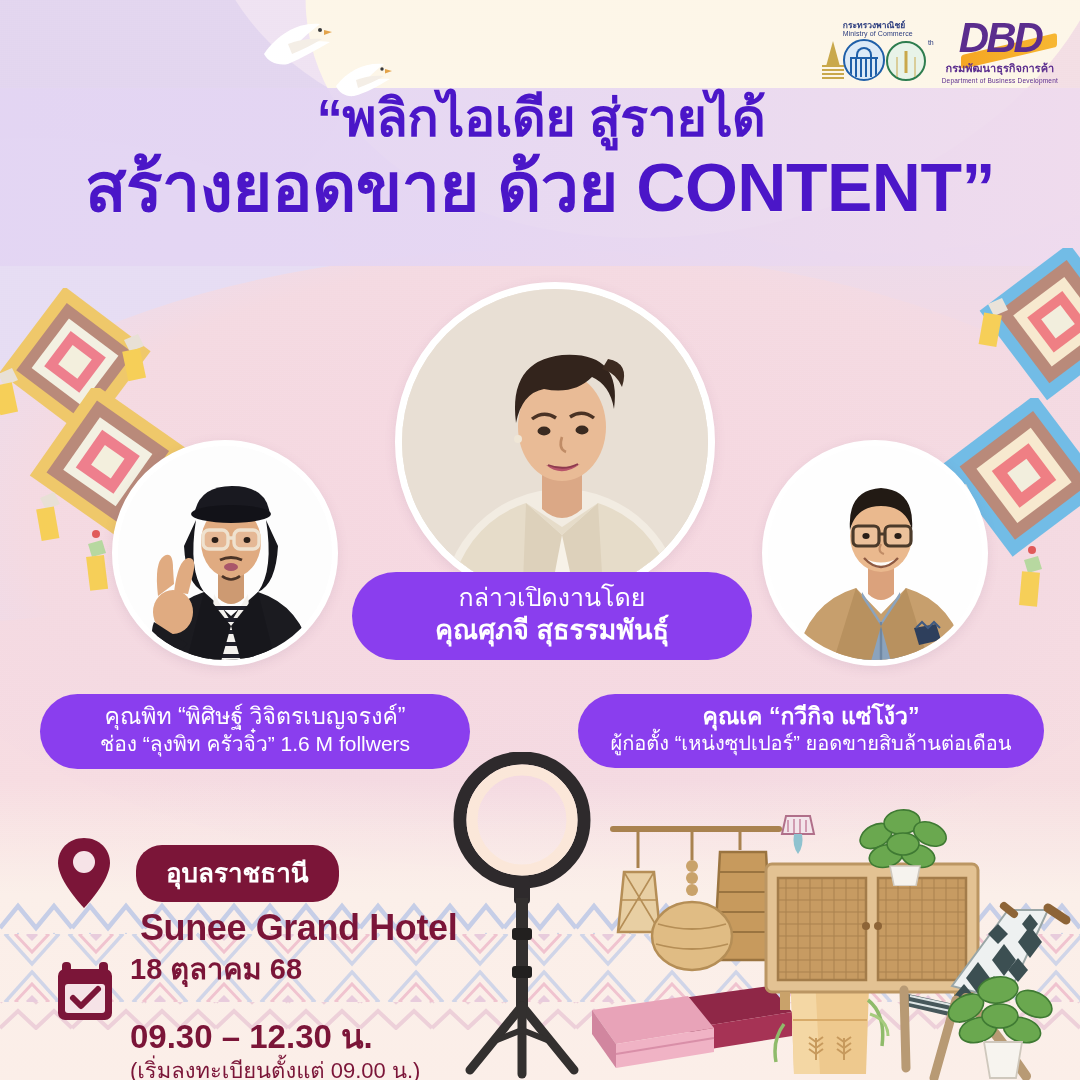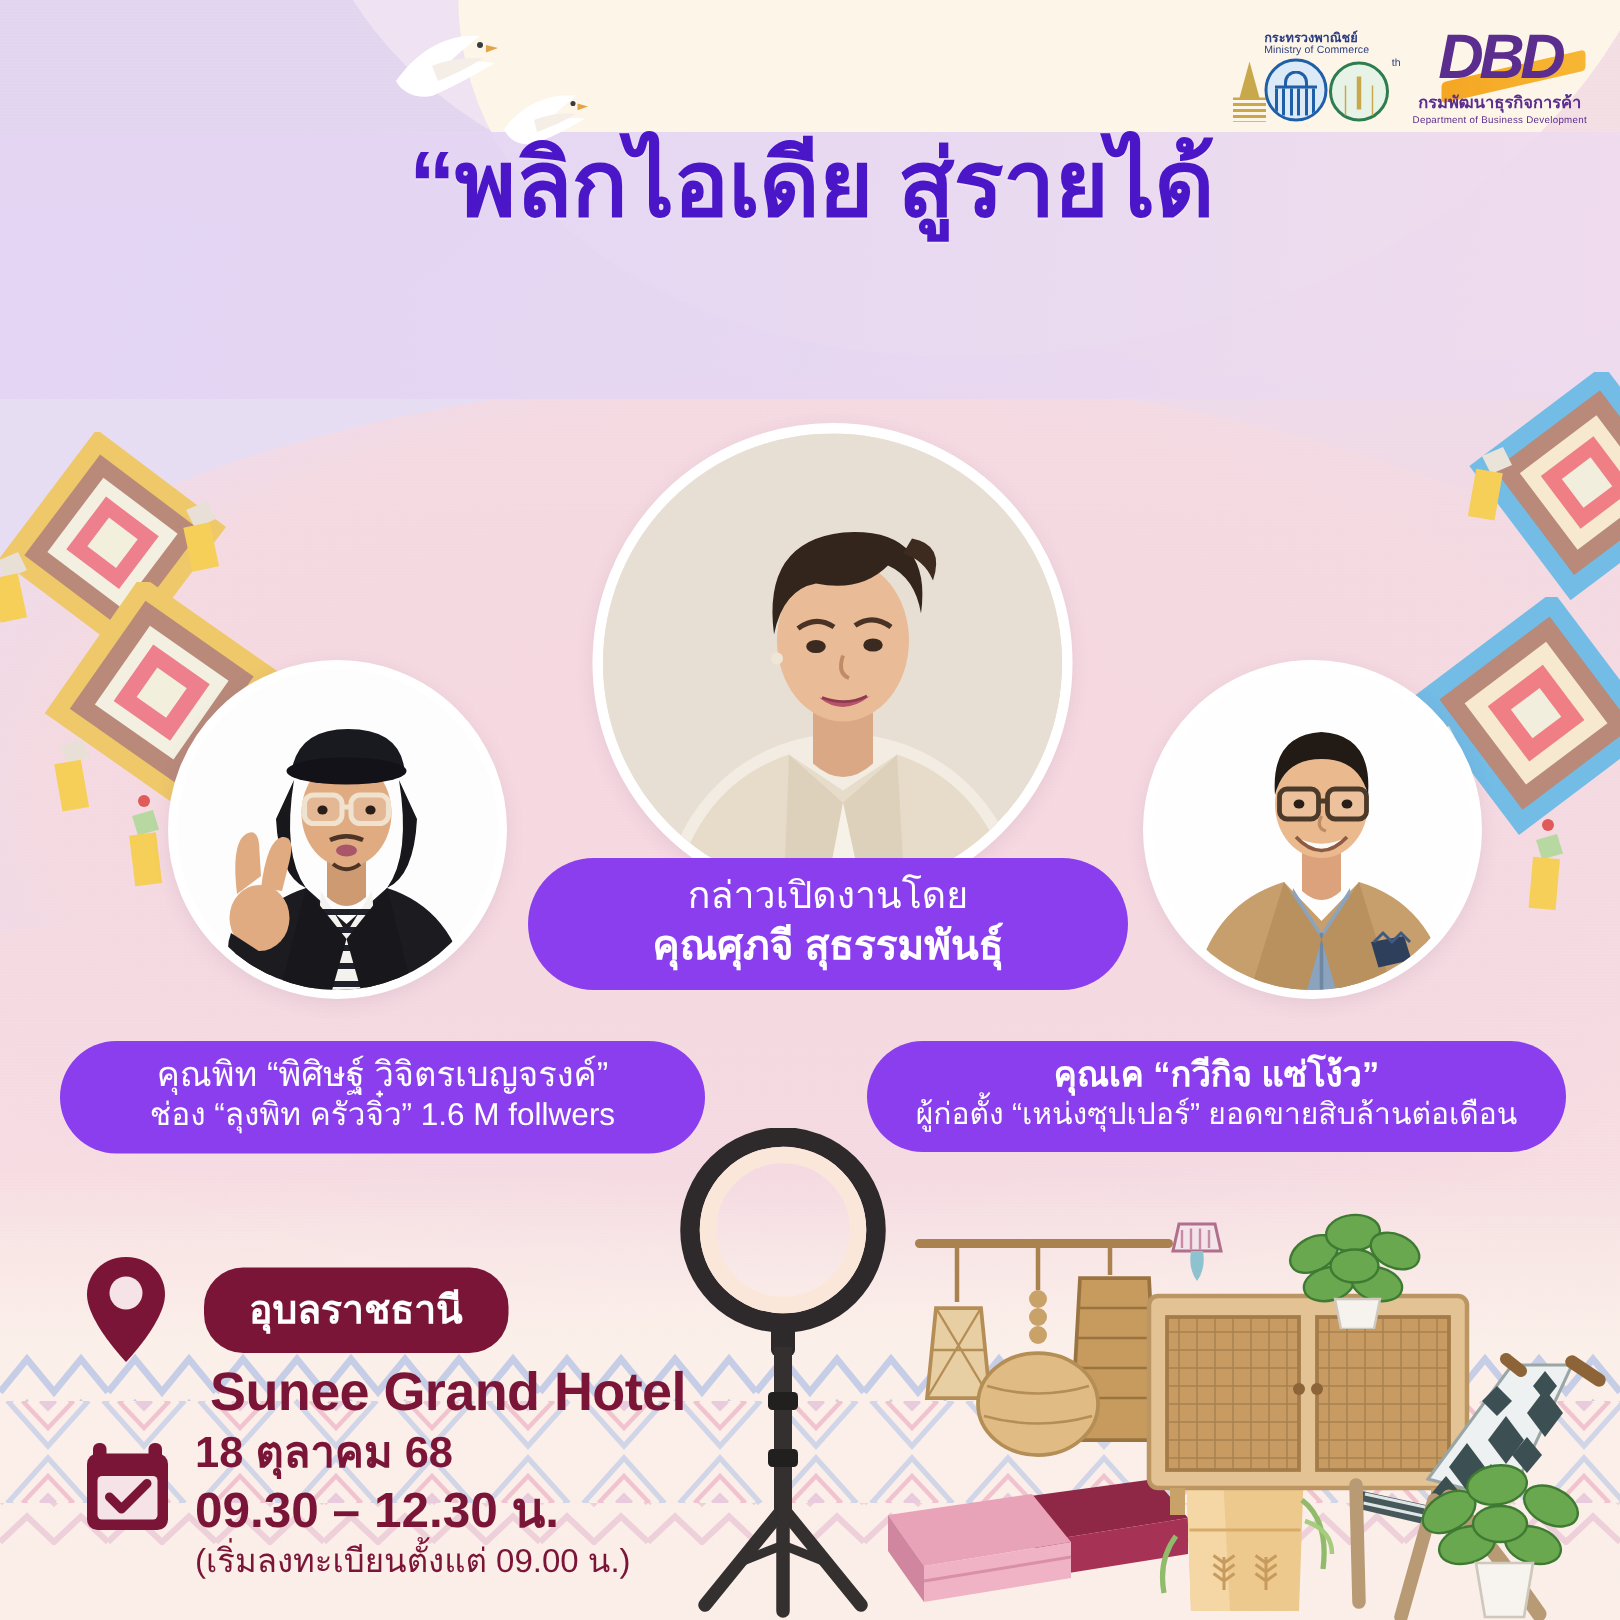--- a/index.html
+++ b/index.html
@@ -85,21 +85,21 @@
     position:absolute; top:92px; left:0; width:1080px;
     text-align:center; z-index:14;
   }
   .title-line {
     color:#4b16c8;
     font-weight:bold;
     letter-spacing:-.5px;
     line-height:1.02;
     text-shadow:0 1px 0 rgba(255,255,255,.25);
   }
-  .title-line-1 { font-size:62px; padding-left:2px; }
+  .title-line-1 { font-size:52px; padding-left:2px; }
   .title-line-2 { font-size:68px; margin-top:8px; }
 
   
   .logos {
     position:absolute; top:18px; right:22px;
     display:flex; align-items:center; gap:8px; z-index:20;
   }
   .logo-moc { display:flex; flex-direction:column; align-items:center; }
   .logo-moc-top { font-size:8.5px; color:#2b3c7e; font-weight:bold; line-height:1.15; }
   .logo-moc-top .en { font-size:7px; font-weight:normal; letter-spacing:.1px; }
@@ -218,21 +218,21 @@
   }
   .venue-text { margin-left:84px; margin-top:-2px; }
   .hotel {
     color:#7b1538; font-size:36px; font-weight:bold; letter-spacing:-.4px;
     line-height:1.12;
   }
   .venue-row2 { display:flex; align-items:flex-start; gap:16px; margin-top:4px; }
   .cal { flex:0 0 auto; margin-top:8px; }
   .datetime { }
   .dt-date { color:#7b1538; font-size:29px; font-weight:bold; line-height:1.18; }
-  .dt-time { color:#7b1538; font-size:33px; font-weight:bold; line-height:1.2; }
+  .dt-time { color:#7b1538; font-size:33px; font-weight:bold; line-height:1.2;margin-top:30px; }
   .dt-note { color:#7b1538; font-size:22px; line-height:1.25; margin-top:1px; }
 
   
   .prop { position:absolute; z-index:6; }
 </style>
 </head>
 <body>
 
 <div id="poster">
 
@@ -254,20 +254,21 @@
   <svg class="bird" style="left:332px;top:56px;" width="62" height="48" viewBox="0 0 62 48">
     <path d="M4 30 C16 14, 34 6, 52 8 C44 14, 38 20, 32 26 C42 23, 50 22, 58 23 C46 30, 34 37, 22 40 C14 41, 7 37, 4 30 Z" fill="#ffffff"></path>
     <path d="M24 24 C34 20, 44 19, 52 20 C44 25, 34 29, 26 32 Z" fill="#f4eee6"></path>
     <circle cx="50" cy="13" r="1.7" fill="#3a3a3a"></circle>
     <path d="M53 13 l7 2 -7 2.5 Z" fill="#e3a34a"></path>
   </svg>
 
   <div class="title-band"></div>
   <div class="title-wrap">
     <div class="title-line title-line-1">“พลิกไอเดีย สู่รายได้</div>
+    <div class="title-line title-line-2">สร้างยอดขาย ด้วย CONTENT”</div>
   </div>
 
   <div class="logos">
     <div class="logo-moc">
       <div class="logo-moc-top">
         <div>กระทรวงพาณิชย์</div>
         <div class="en">Ministry of Commerce</div>
       </div>
       <div class="logo-moc-mark">
         <div class="moc-1"></div>

